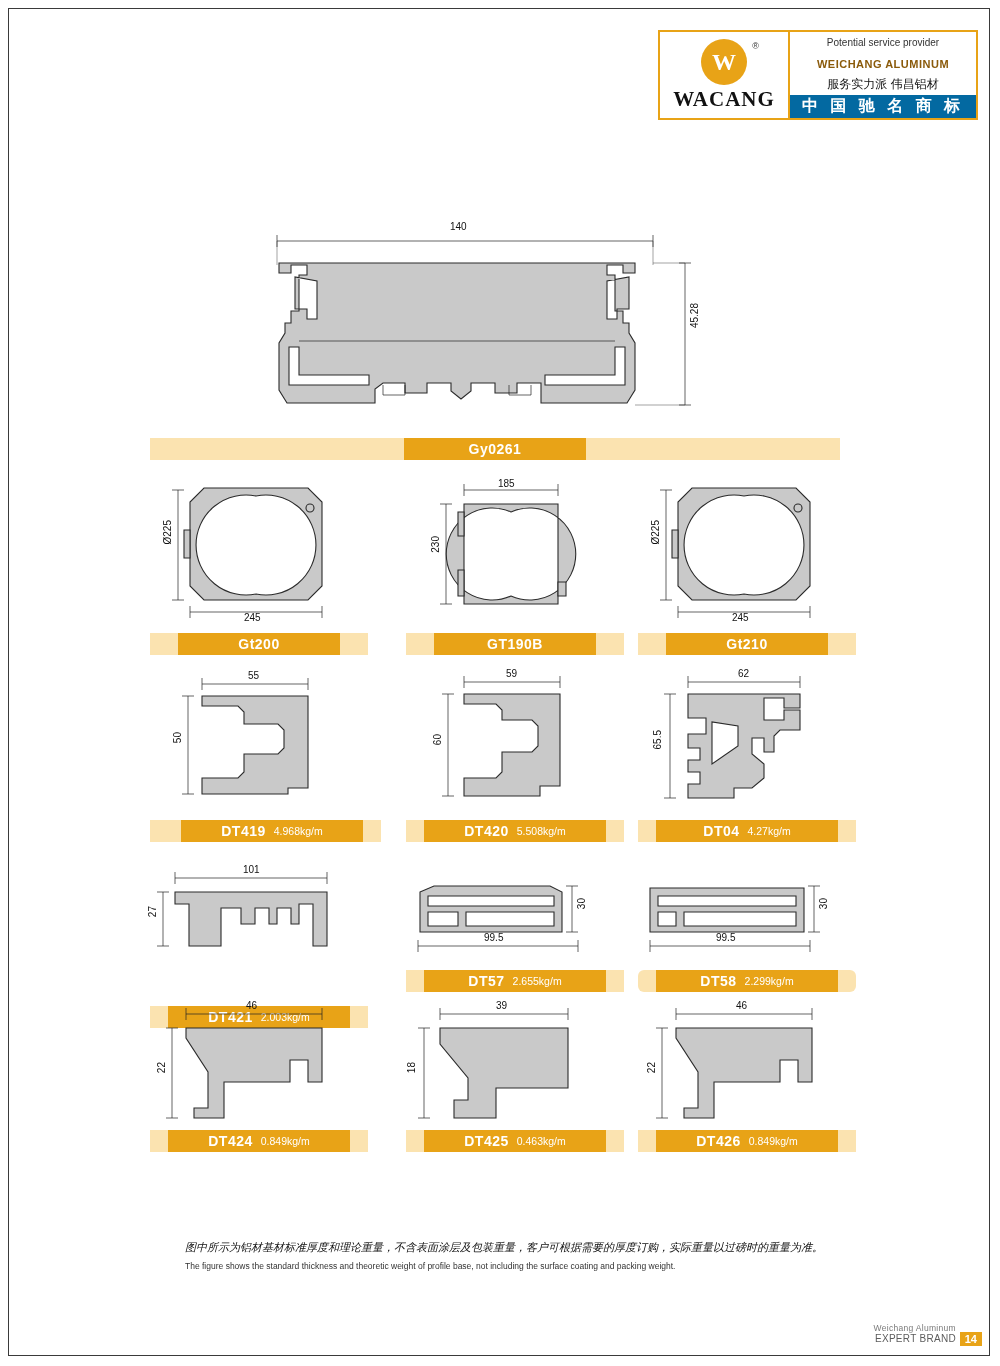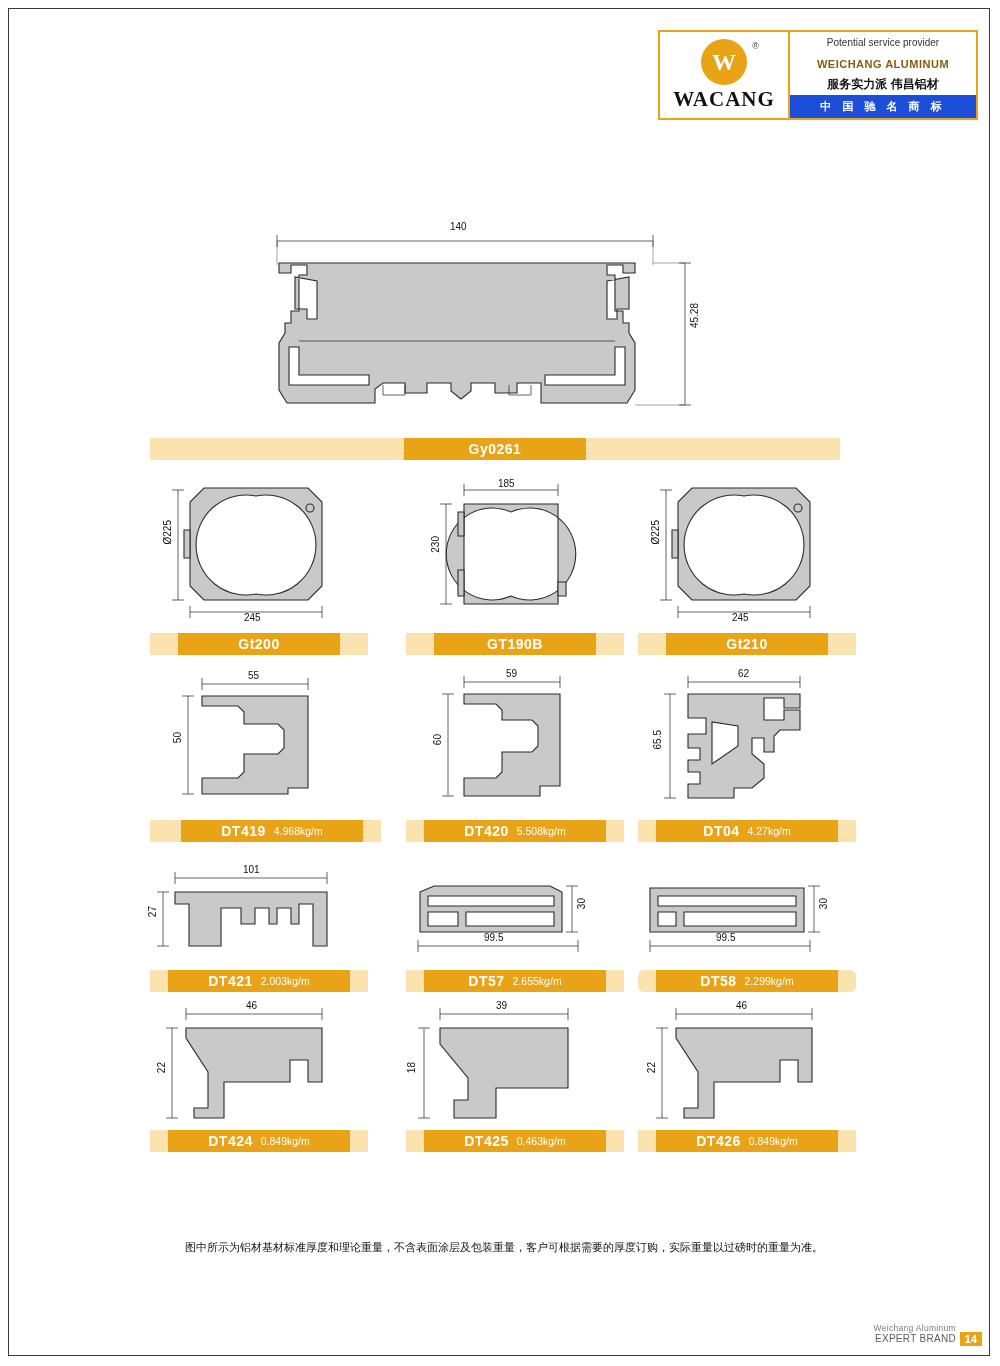--- a/index.html
+++ b/index.html
@@ -32,22 +32,22 @@
   .logo-text{
     font-size:21px;font-weight:bold;letter-spacing:1px;color:#111;font-family:"Liberation Serif",serif;
   }
   .header-right{flex:1;display:flex;flex-direction:column;}
   .hr-line{
     display:flex;align-items:center;justify-content:center;font-size:10.5px;color:#1a1a1a;
     height:22px;
   }
   .hr-line.l1{color:#333;font-size:10px;}
   .hr-line.l2{color:#8a5a0a;font-weight:bold;font-size:11px;letter-spacing:.5px;}
-  .hr-line.l3{color:#111;font-size:12px;font-weight:bold;}
-  .hr-line.l4{background:#1d4ed8;color:#fff;font-size:11px;letter-spacing:4px;font-weight:bold;height:24px;}
+  .hr-line.l3{color:#111;font-size:12px;font-weight:normal;}
+  .hr-line.l4{background:#0369a1;color:#fff;font-size:16px;letter-spacing:4px;font-weight:bold;height:24px;}
 
   
   .capbar{
     position:absolute;height:22px;display:flex;align-items:flex-end;justify-content:center;
     background:#fbe3b0;
   }
   .capbar .inner{
     background:#e8a317;height:22px;display:flex;align-items:center;justify-content:center;
     gap:8px;padding:0 16px;color:#fff;
   }
@@ -59,21 +59,21 @@
 
   svg{display:block;}
   .fill{fill:#c9c9c9;stroke:#2b2b2b;stroke-width:1.1;}
   .dim{stroke:#222;stroke-width:.7;fill:none;}
   .dimthin{stroke:#444;stroke-width:.5;fill:none;}
 
   
   .footer-note{
     position:absolute;left:185px;top:1240px;width:660px;
   }
-  .footer-note .cn{font-size:11px;color:#111;margin-bottom:5px;}
+  .footer-note .cn{font-size:11px;color:#111;margin-bottom:5px;font-style:italic;}
   .footer-note .en{font-size:8.5px;color:#333;line-height:1.5;}
   .footer-brand{
     position:absolute;right:26px;bottom:22px;text-align:right;
   }
   .footer-brand .fb1{font-size:8.5px;color:#7a7a7a;letter-spacing:.3px;}
   .footer-brand .fb2{font-size:10px;color:#5c5c5c;letter-spacing:.3px;}
   .pagenum{
     position:absolute;right:18px;bottom:20px;background:#e8a317;color:#fff;
     font-size:11px;font-weight:bold;padding:1px 5px;
   }
@@ -322,21 +322,21 @@
     <line class="dim" x1="182" y1="78" x2="182" y2="90"></line>
     <path class="fill" d="M22,26 L176,26 L176,70 L22,70 Z
       M30,34 L30,44 L168,44 L168,34 Z
       M30,50 L30,64 L48,64 L48,50 Z
       M56,50 L56,64 L168,64 L168,50 Z" fill-rule="evenodd"></path>
   </svg>
   <div class="dimtext v" style="left:190px;top:36px;">30</div>
   <div class="dimtext" style="left:88px;top:70px;">99.5</div>
 </div>
 
-<div class="capbar" style="left:150px;top:970px;width:218px;">
+<div class="capbar" style="left:150px;top:1006px;width:218px;">
   <div class="inner" style="width:150px;">
     <span class="code">DT421</span>
     <span class="wt">2.003kg/m</span>
   </div>
 </div>
 <div class="capbar" style="left:406px;top:970px;width:218px;">
   <div class="inner" style="width:150px;">
     <span class="code">DT57</span>
     <span class="wt">2.655kg/m</span>
   </div>
@@ -407,19 +407,20 @@
 </div>
 <div class="capbar" style="left:638px;top:1130px;width:218px;">
   <div class="inner" style="width:150px;">
     <span class="code">DT426</span>
     <span class="wt">0.849kg/m</span>
   </div>
 </div>
 
 <div class="footer-note">
   <div class="cn">图中所示为铝材基材标准厚度和理论重量，不含表面涂层及包装重量，客户可根据需要的厚度订购，实际重量以过磅时的重量为准。</div>
+  <div class="en">The figure shows the standard thickness and theoretic weight of profile base, not including the surface coating and packing weight.</div>
 </div>
 
 <div class="footer-brand" style="right:44px;">
   <div class="fb1">Weichang Aluminum</div>
   <div class="fb2">EXPERT BRAND</div>
 </div>
 <div class="pagenum">14</div>
 
 </body></html>

